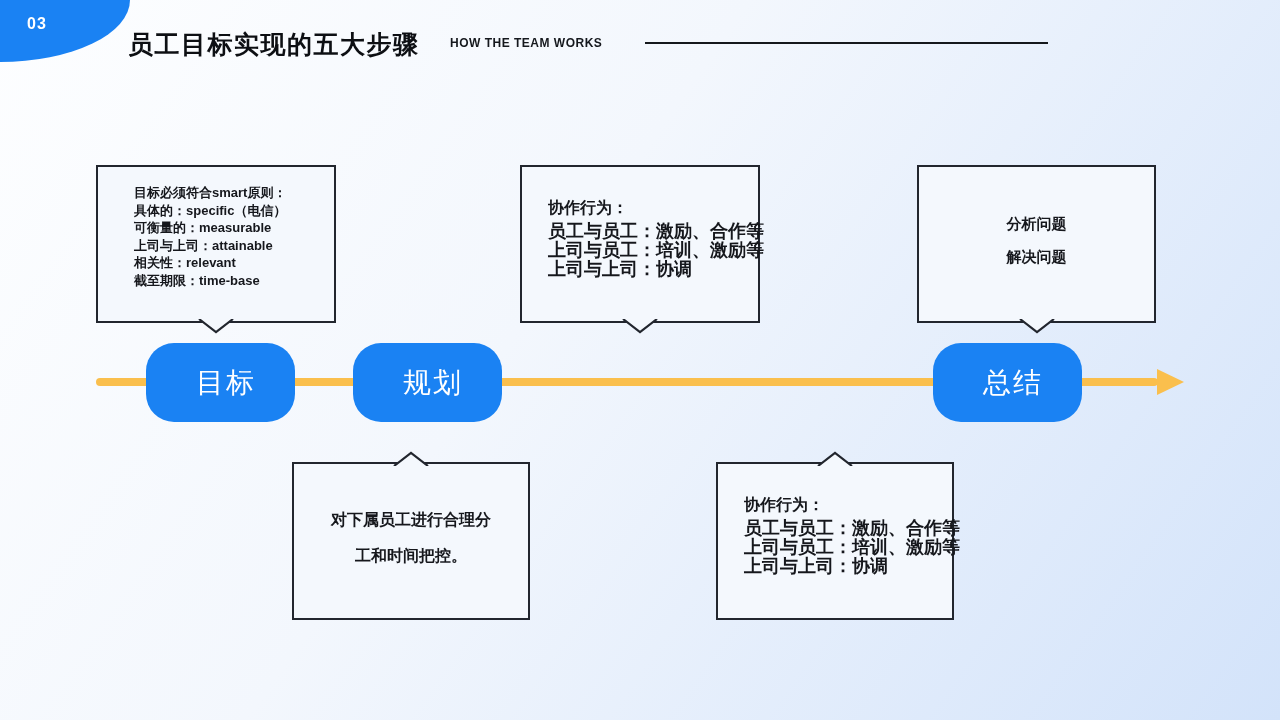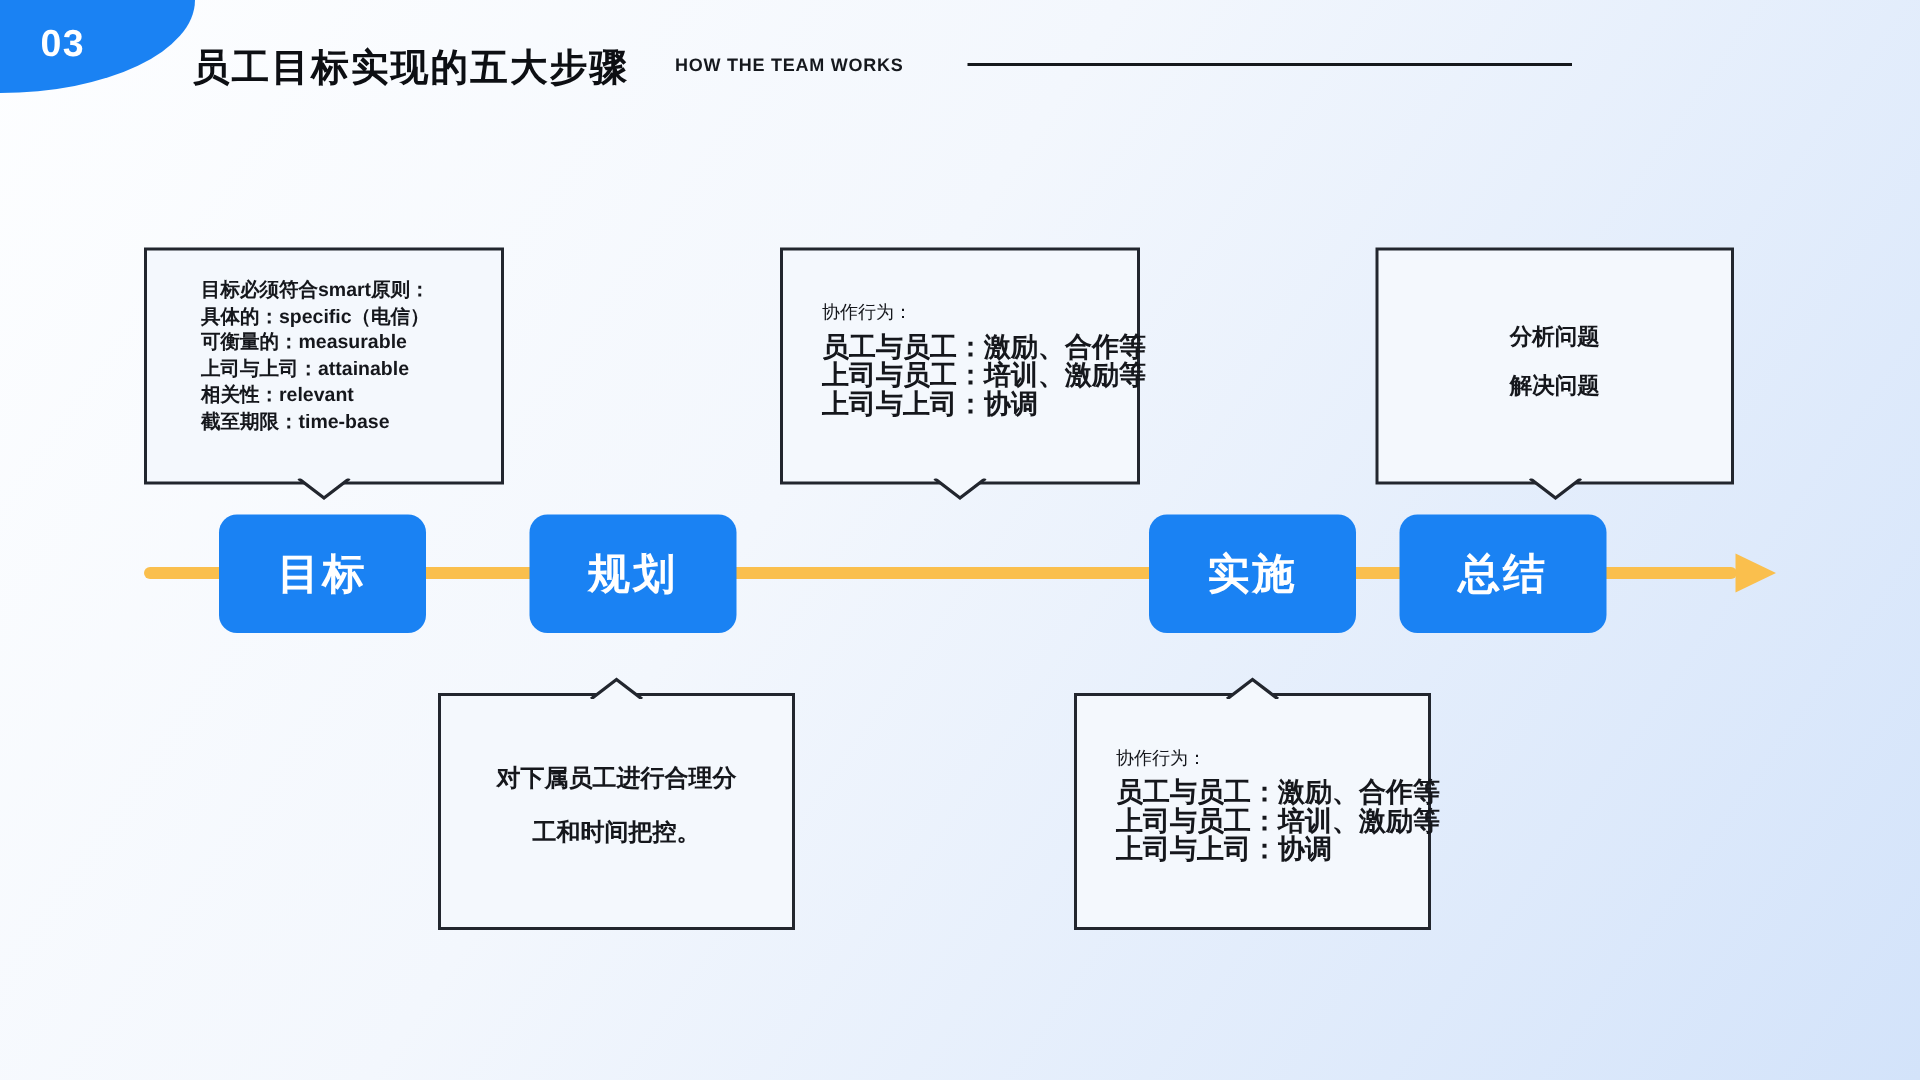--- a/index.html
+++ b/index.html
@@ -12,21 +12,21 @@
     background:linear-gradient(125deg,#fdfeff 0%,#f3f7fd 42%,#d3e3fa 100%);
     overflow:hidden;
   }
   
   .corner-blob{
     position:absolute;left:0;top:0;width:130px;height:62px;
     background:#1a82f3;border-bottom-right-radius:100% 100%;
   }
   .page-number{
     position:absolute;left:27px;top:15px;
-    color:#ffffff;font-size:25px;font-weight:800;letter-spacing:1px;
+    color:#ffffff;font-size:16px;font-weight:800;letter-spacing:1px;
   }
   .slide-title{
     position:absolute;left:128px;top:28px;
     font-size:25px;font-weight:800;color:#0d0f13;letter-spacing:1.5px;
     white-space:nowrap;
   }
   .slide-subtitle{
     position:absolute;left:450px;top:36px;
     font-size:12px;font-weight:800;color:#15181d;letter-spacing:0.5px;
     white-space:nowrap;
@@ -41,44 +41,44 @@
     background:#fabf4d;border-radius:4px;z-index:1;
   }
   .arrow-head{
     position:absolute;left:1157px;top:369px;width:0;height:0;z-index:1;
     border-left:27px solid #fabf4d;
     border-top:13px solid transparent;
     border-bottom:13px solid transparent;
   }
   .step{
     position:absolute;top:343px;width:138px;height:79px;z-index:2;
-    background:#1a82f3;border-radius:12px;
+    background:#1a82f3;border-radius:28px;
     display:flex;align-items:center;justify-content:center;
-    color:#ffffff;font-size:28px;font-weight:700;letter-spacing:2px;
+    color:#ffffff;font-size:28px;font-weight:400;letter-spacing:2px;padding-left:11px;
   }
   
   .callout{
     position:absolute;width:240px;height:158px;z-index:3;
     background:#f4f8fd;border:2px solid #22262e;box-sizing:border-box;
     color:#15171c;
   }
   .callout.top-row{top:165px;}
   .callout.bottom-row{top:462px;width:238px;}
   .notch{
     position:absolute;left:50%;transform:translateX(-50%);
     width:36px;height:15px;display:block;
   }
   .notch-down{bottom:-13px;}
   .notch-up{top:-13px;}
   .co-body{position:absolute;inset:0;}
   .co-left{padding:17px 10px 0 36px;}
   .co-left2{padding:30px 10px 0 26px;}
   .co-line{font-size:13px;font-weight:700;line-height:17.5px;white-space:nowrap;}
   .co-line2{font-size:18px;font-weight:700;line-height:19px;white-space:nowrap;}
-  .co-heading{font-size:12px;font-weight:400;line-height:22px;margin-bottom:3px;}
+  .co-heading{font-size:16px;font-weight:700;line-height:22px;margin-bottom:3px;}
   .co-center{
     display:flex;flex-direction:column;align-items:center;justify-content:center;
     height:100%;box-sizing:border-box;padding-bottom:6px;
   }
   .co-center .gap14{margin-top:14px;}
   .co-big{font-size:15px;font-weight:800;}
   .co-plan{font-size:16px;font-weight:800;line-height:36px;}
 </style>
 </head>
 <body>
@@ -92,23 +92,20 @@
   <div class="header-rule"></div>
 
   <div class="arrow-shaft"></div>
   <div class="arrow-head"></div>
 
   <div class="step" style="left:146px">
     <span>目标</span>
   </div>
   <div class="step" style="left:353px">
     <span>规划</span>
-  </div>
-  <div class="step" style="left:766px">
-    <span>实施</span>
   </div>
   <div class="step" style="left:933px">
     <span>总结</span>
   </div>
 
   <div class="callout top-row" style="left:96px">
     <div class="co-body co-left">
       <div class="co-line">目标必须符合smart原则：</div>
       <div class="co-line">具体的：specific（电信）</div>
       <div class="co-line">可衡量的：measurable</div>

